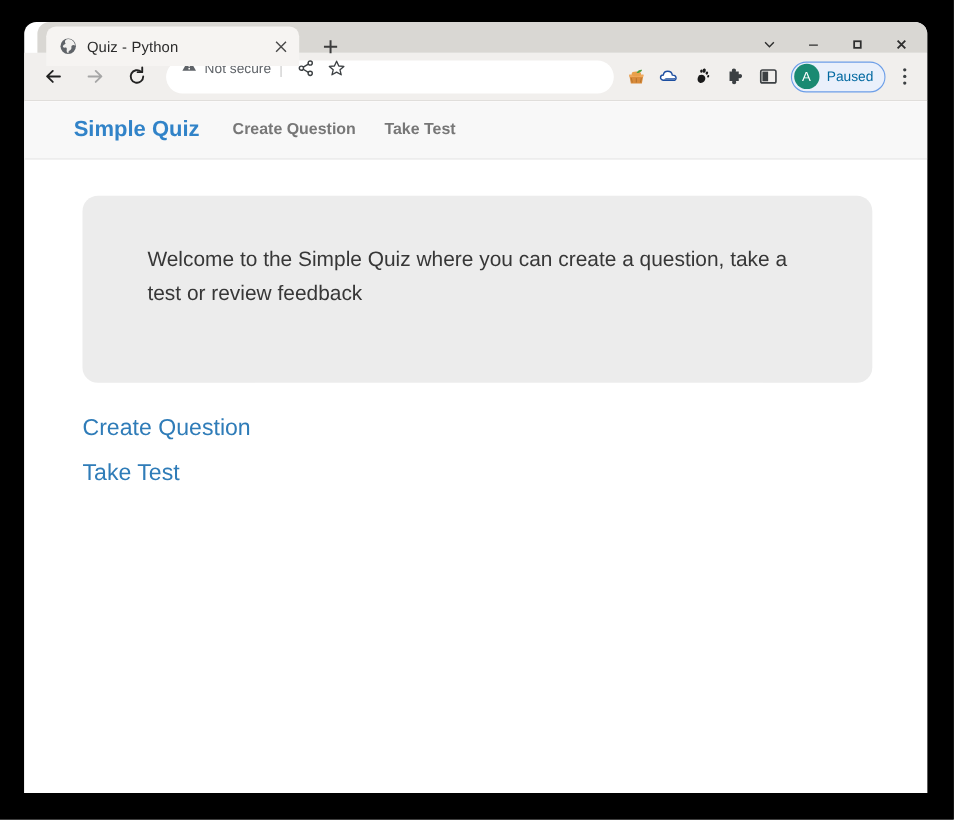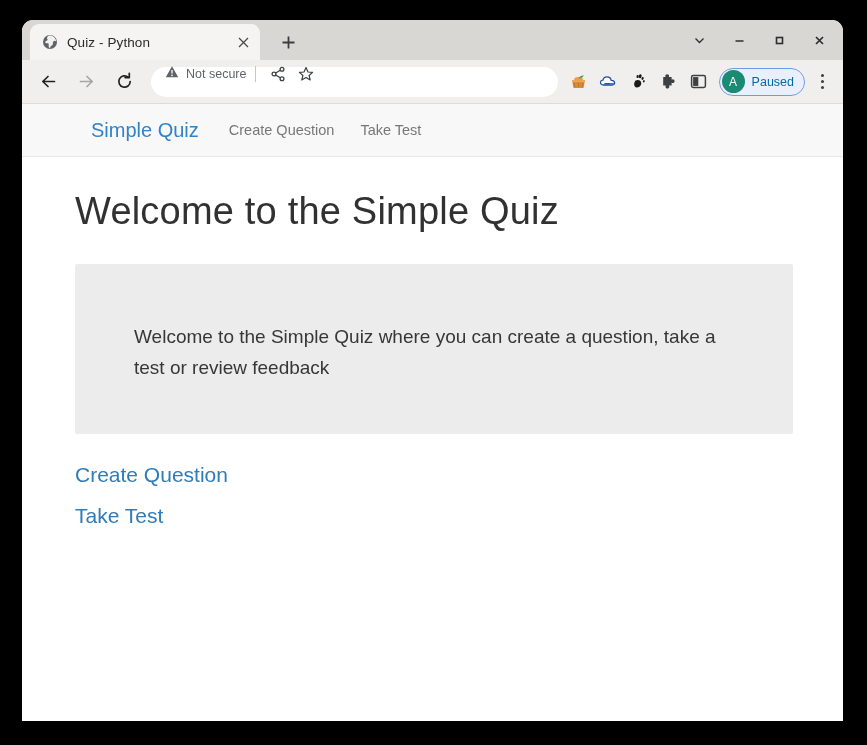--- a/index.html
+++ b/index.html
@@ -17,27 +17,28 @@
     width: 821px; height: 701px;
     border-radius: 11px 11px 0 0;
     background: #ffffff;
     overflow: hidden;
     display: flex;
     flex-direction: column;
   }
 
   
   .tabstrip {
-    height: 40px;
+    height: 28px;
     background: #d9d7d3;
     position: relative;
     flex: 0 0 auto;
     display: flex;
     align-items: flex-end;
     border-radius: 11px 11px 0 0;
+    margin-left: 12px;
   }
   .tab {
     position: absolute;
     left: 8px; top: 4px;
     width: 230px; height: 36px;
     background: #f6f4f2;
     border-radius: 9px 9px 0 0;
     display: flex;
     align-items: center;
     padding: 0 8px 0 12px;
@@ -195,22 +196,23 @@
     position: relative;
   }
 
   
   .site-nav {
     height: 53px;
     background: #f8f8f8;
     border-bottom: 1px solid #e7e7e7;
     display: flex;
     align-items: center;
-    padding-left: 69px;
+    padding-left: 45px;
     gap: 0;
+    font-weight: bold;
   }
   .brand {
     font-size: 20px;
     color: #3183c8;
     margin-right: 30px;
     white-space: nowrap;
   }
   .nav-link {
     font-size: 14.5px;
     color: #777777;
@@ -222,23 +224,23 @@
   .content { padding: 33px 50px 0 53px; }
   .page-title {
     font-size: 38px;
     font-weight: 400;
     color: #313131;
     letter-spacing: .2px;
     margin-bottom: 31px;
   }
   .jumbotron {
     background: #ececec;
-    border-radius: 2px;
+    border-radius: 14px;
     height: 170px;
-    padding: 58px 0 0 59px;
+    padding: 44px 0 0 59px;
   }
   .jumbo-text {
     font-size: 19px;
     line-height: 1.62;
     color: #373737;
     max-width: 600px;
   }
   .link-list { margin-top: 29px; }
   .page-link {
     display: block;
@@ -399,21 +401,20 @@
 
   <div class="viewport">
 
     <div class="site-nav">
       <span class="brand">Simple Quiz</span>
       <span class="nav-link">Create Question</span>
       <span class="nav-link">Take Test</span>
     </div>
 
     <div class="content">
-      <h1 class="page-title">Welcome to the Simple Quiz</h1>
 
       <div class="jumbotron">
         <p class="jumbo-text">Welcome to the Simple Quiz where you can create a question, take a test or review feedback</p>
       </div>
 
       <div class="link-list">
         <span class="page-link">Create Question</span>
         <span class="page-link">Take Test</span>
       </div>
     </div>

